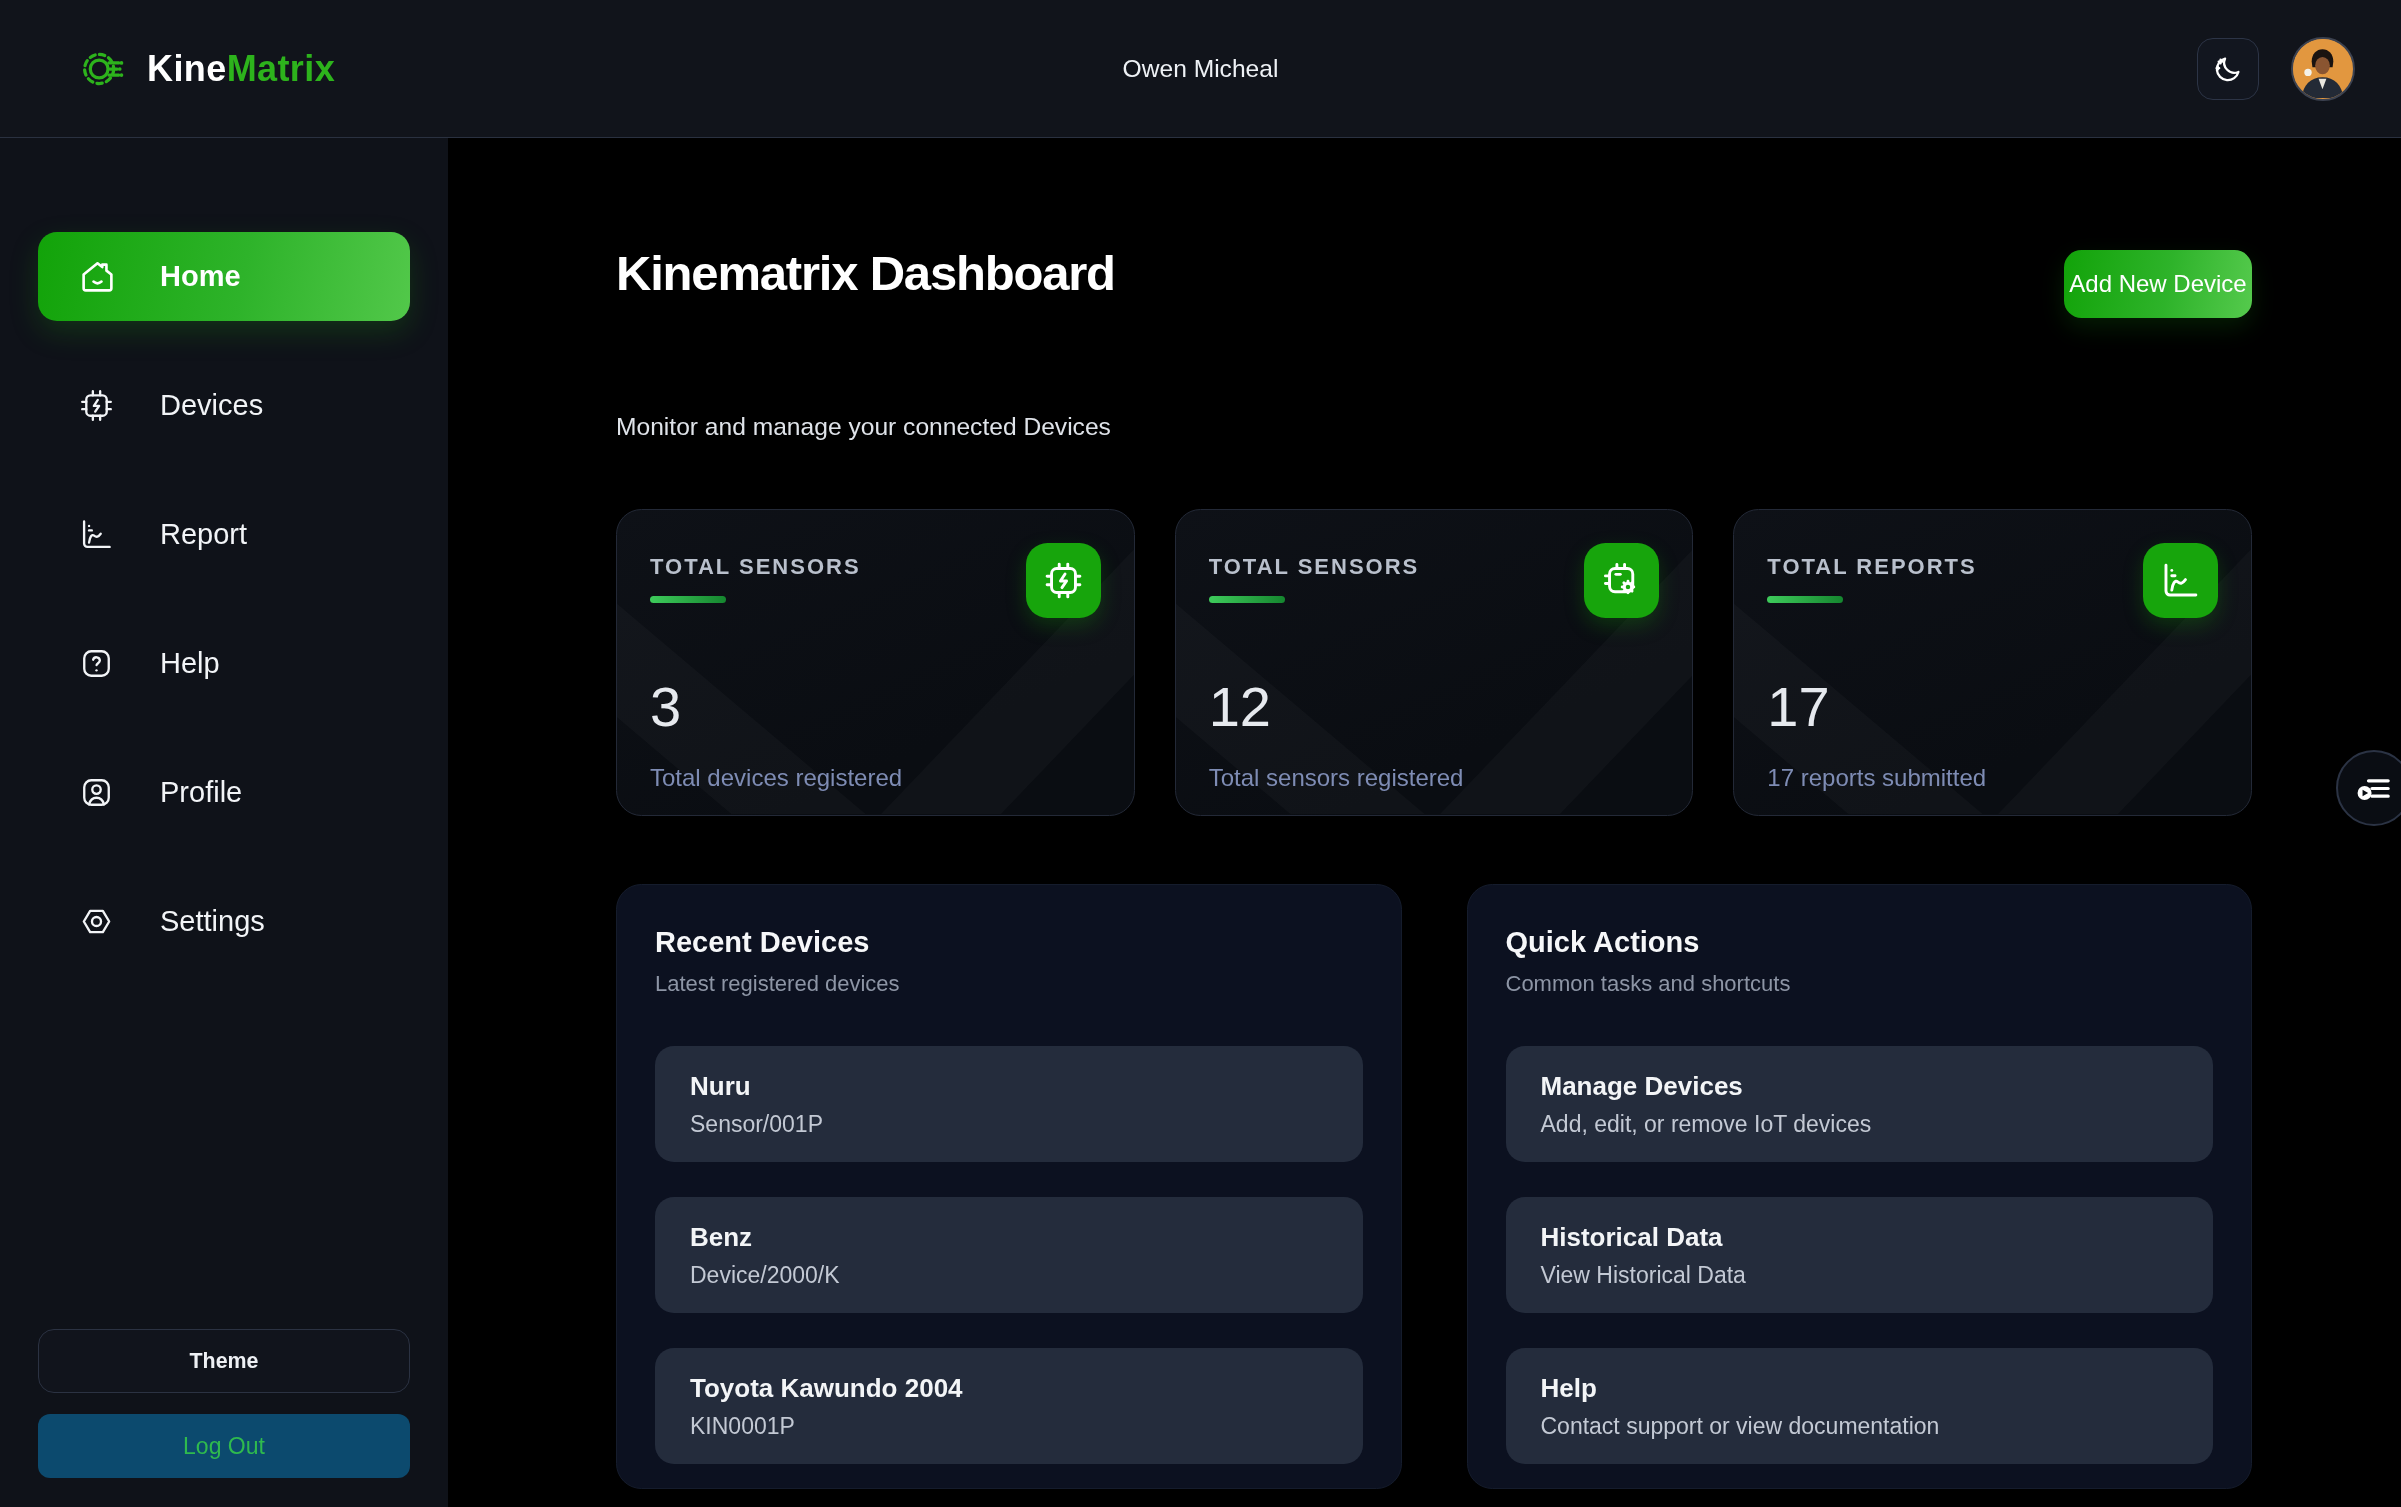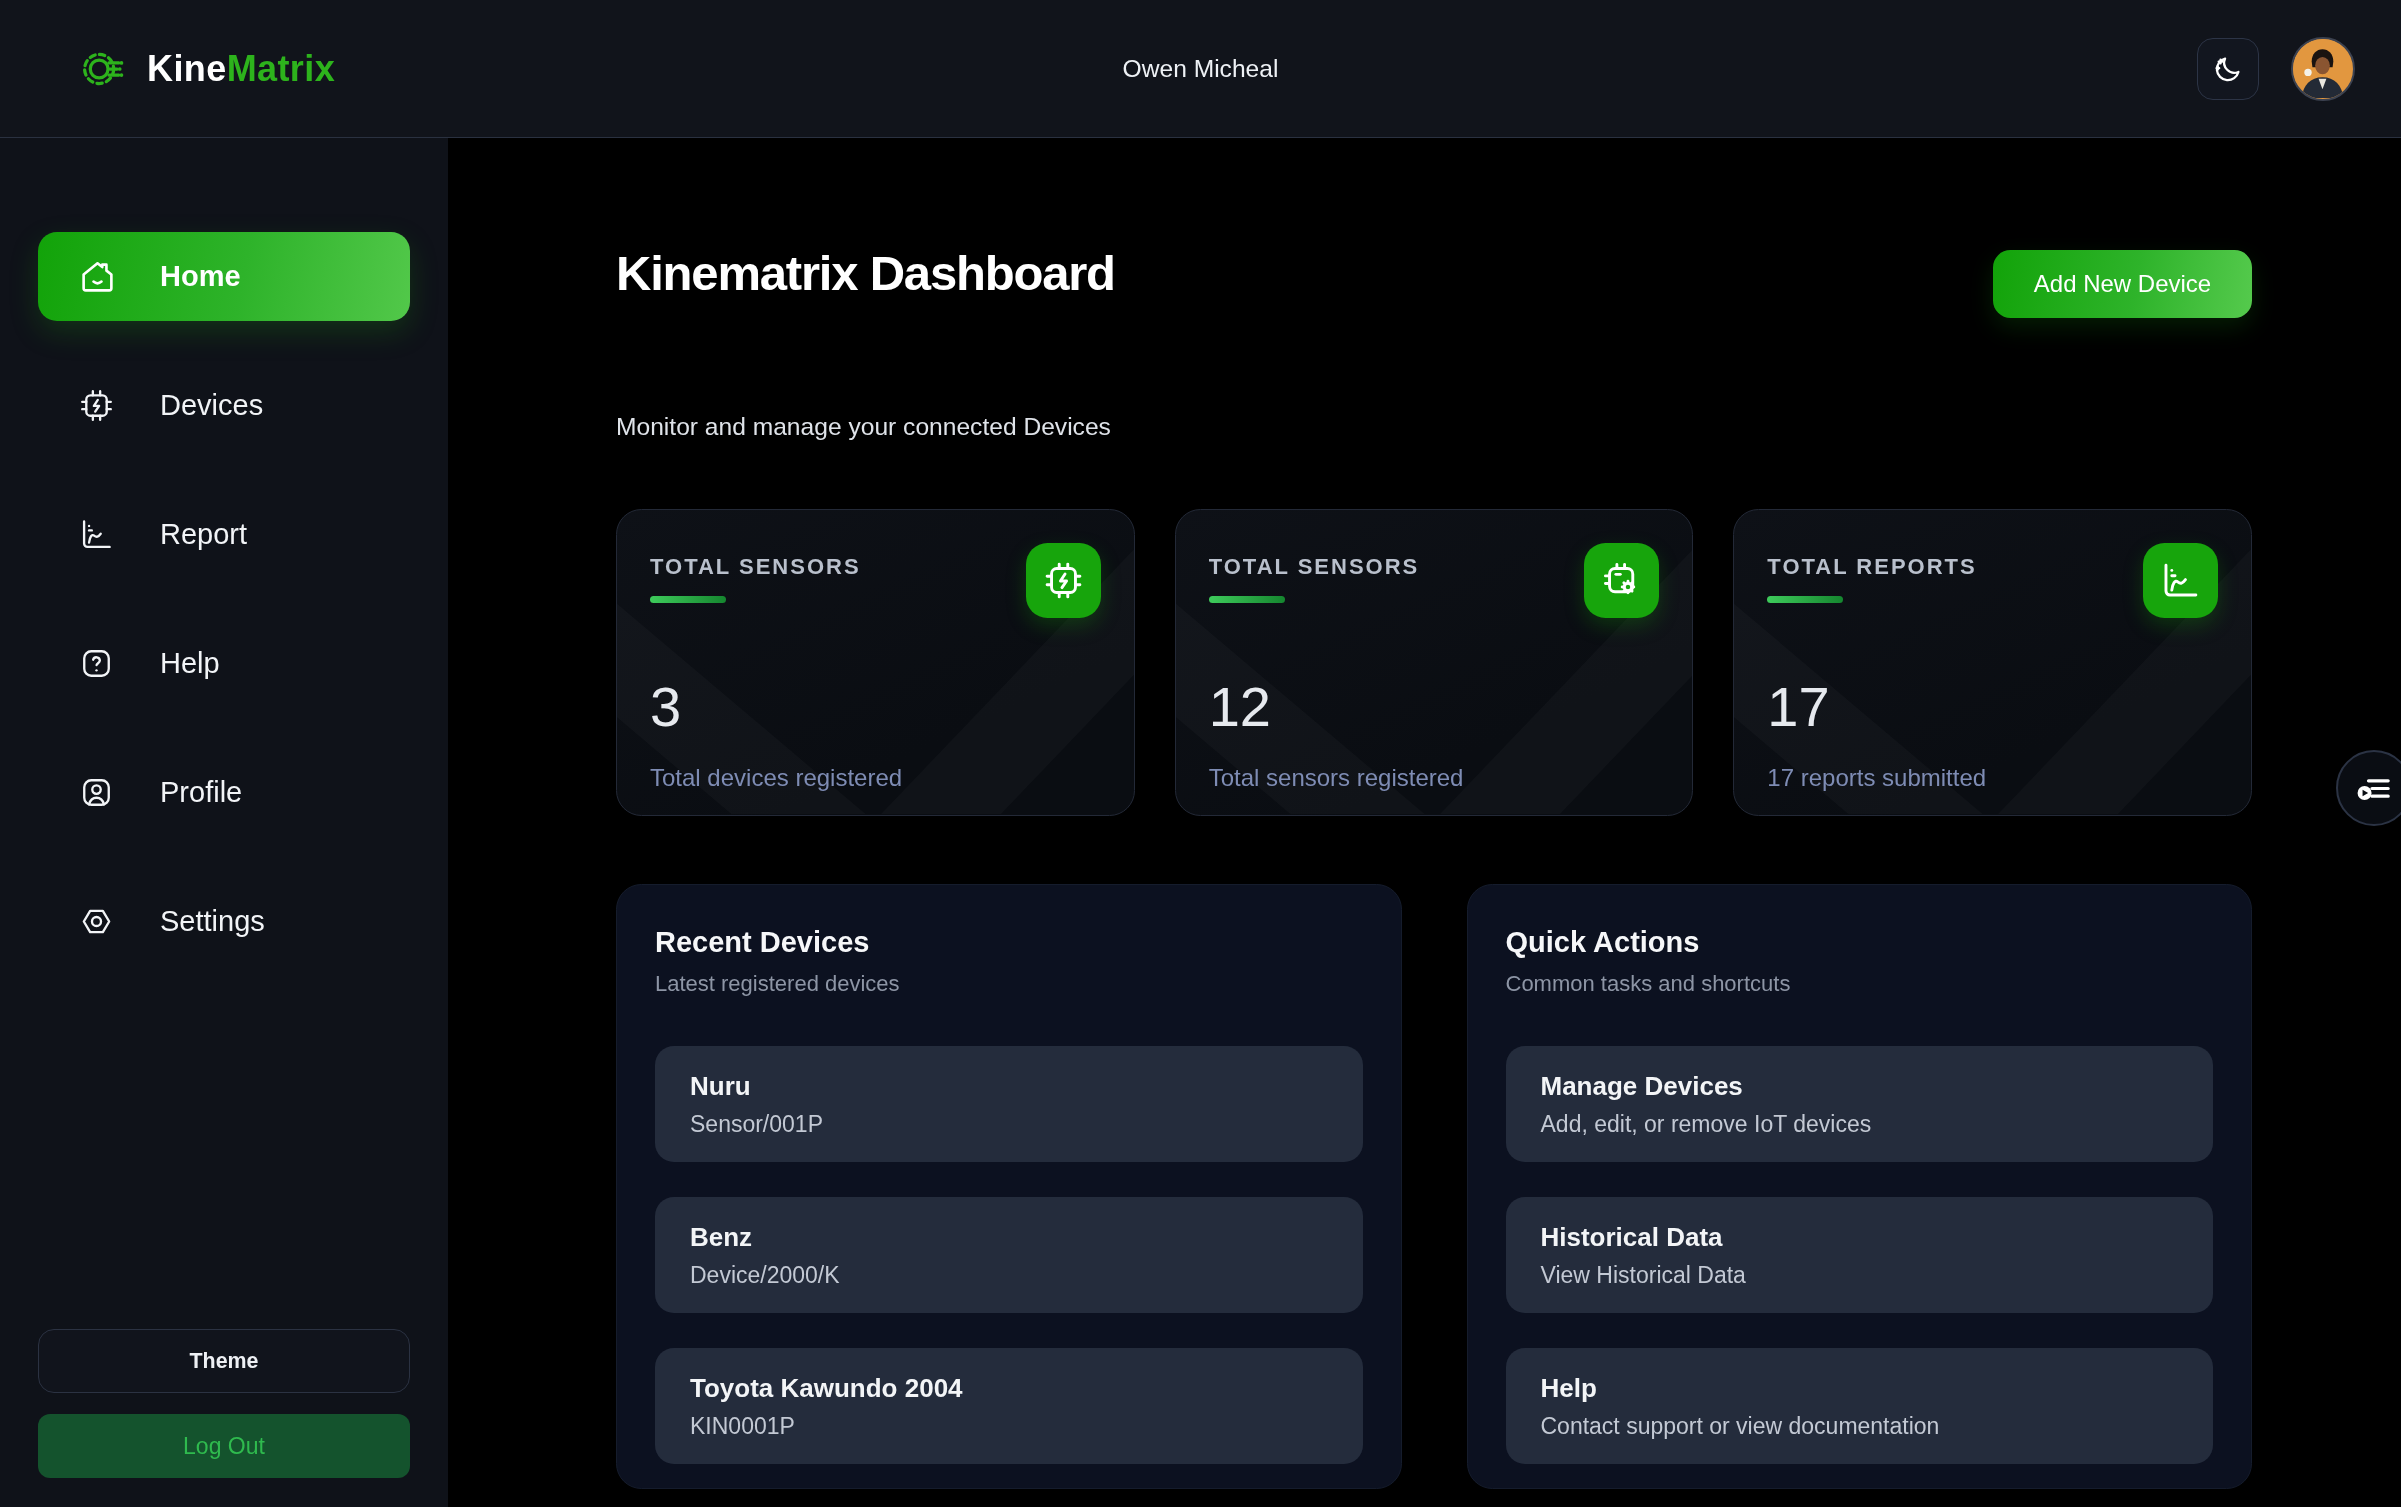--- a/index.html
+++ b/index.html
@@ -63,34 +63,34 @@
   .nav-item .nav-label { font-size:29px; font-weight:400; color:#f2f4f7; }
   .sidebar-bottom { margin-top:auto; display:flex; flex-direction:column; gap:20.6px; }
   .theme-btn {
     height:64px; border-radius:16px;
     border:1.6px solid #2b3242; background:#11141c;
     color:#eef0f4; font-size:21.4px; font-weight:700;
     display:flex; align-items:center; justify-content:center; cursor:pointer;
   }
   .logout-btn {
     height:64px; border-radius:12px; border:none;
-    background:#14532d; color:#2fba4e; font-size:23px; font-weight:500;
+    background:#0c4a6e; color:#2fba4e; font-size:23px; font-weight:500;
     display:flex; align-items:center; justify-content:center; cursor:pointer;
   }
 
   
   .main {
     position:absolute; left:448px; top:138px; right:0; bottom:0;
     background:#000;
     padding:91px 149px 0 168px;
   }
   .header-row { display:flex; justify-content:space-between; align-items:flex-start;margin-top:16px; }
   .page-title { font-size:49px; font-weight:700; letter-spacing:-1.2px; color:#fff; }
   .add-btn {
-    width:259px; height:68px; border:none; border-radius:17.5px; margin-top:4.8px;
+    width:188px; height:68px; border:none; border-radius:17.5px; margin-top:4.8px;
     background:linear-gradient(100deg,#12a309 0%, #2eb32a 55%, #55ca4d 100%);
     color:#fff; font-size:24px; font-weight:500;
     display:flex; align-items:center; justify-content:center; cursor:pointer;
     box-shadow:0 9.5px 24px rgba(30,160,20,.18);
   }
   .subtitle { margin-top:95px; font-size:24.6px; color:#dfe3e9; }
 
   
   .stats { display:flex; gap:40px; margin-top:68px; }
   .stat-card {

